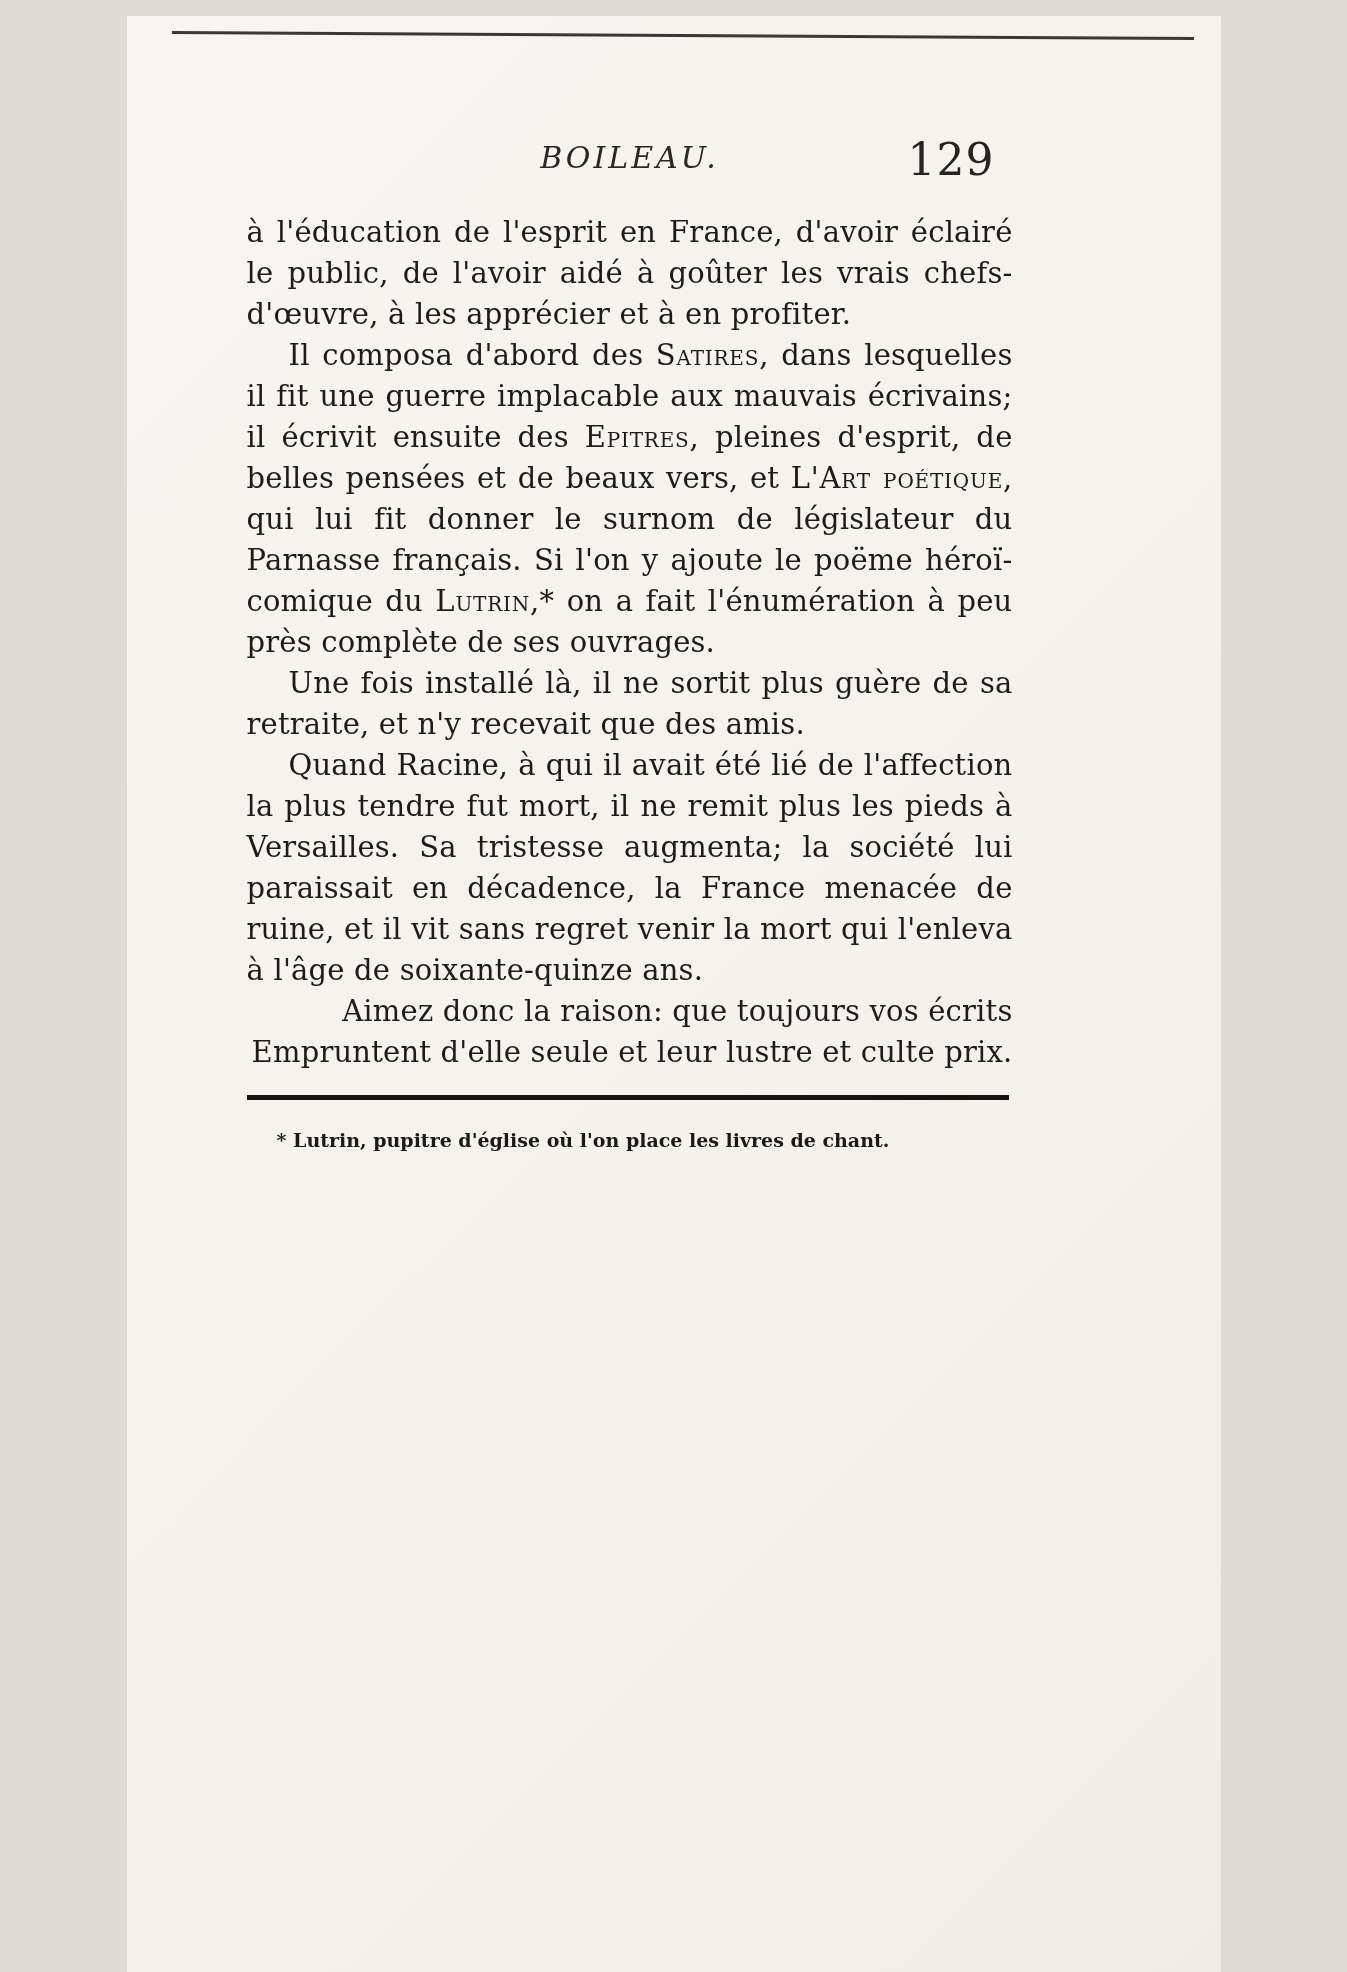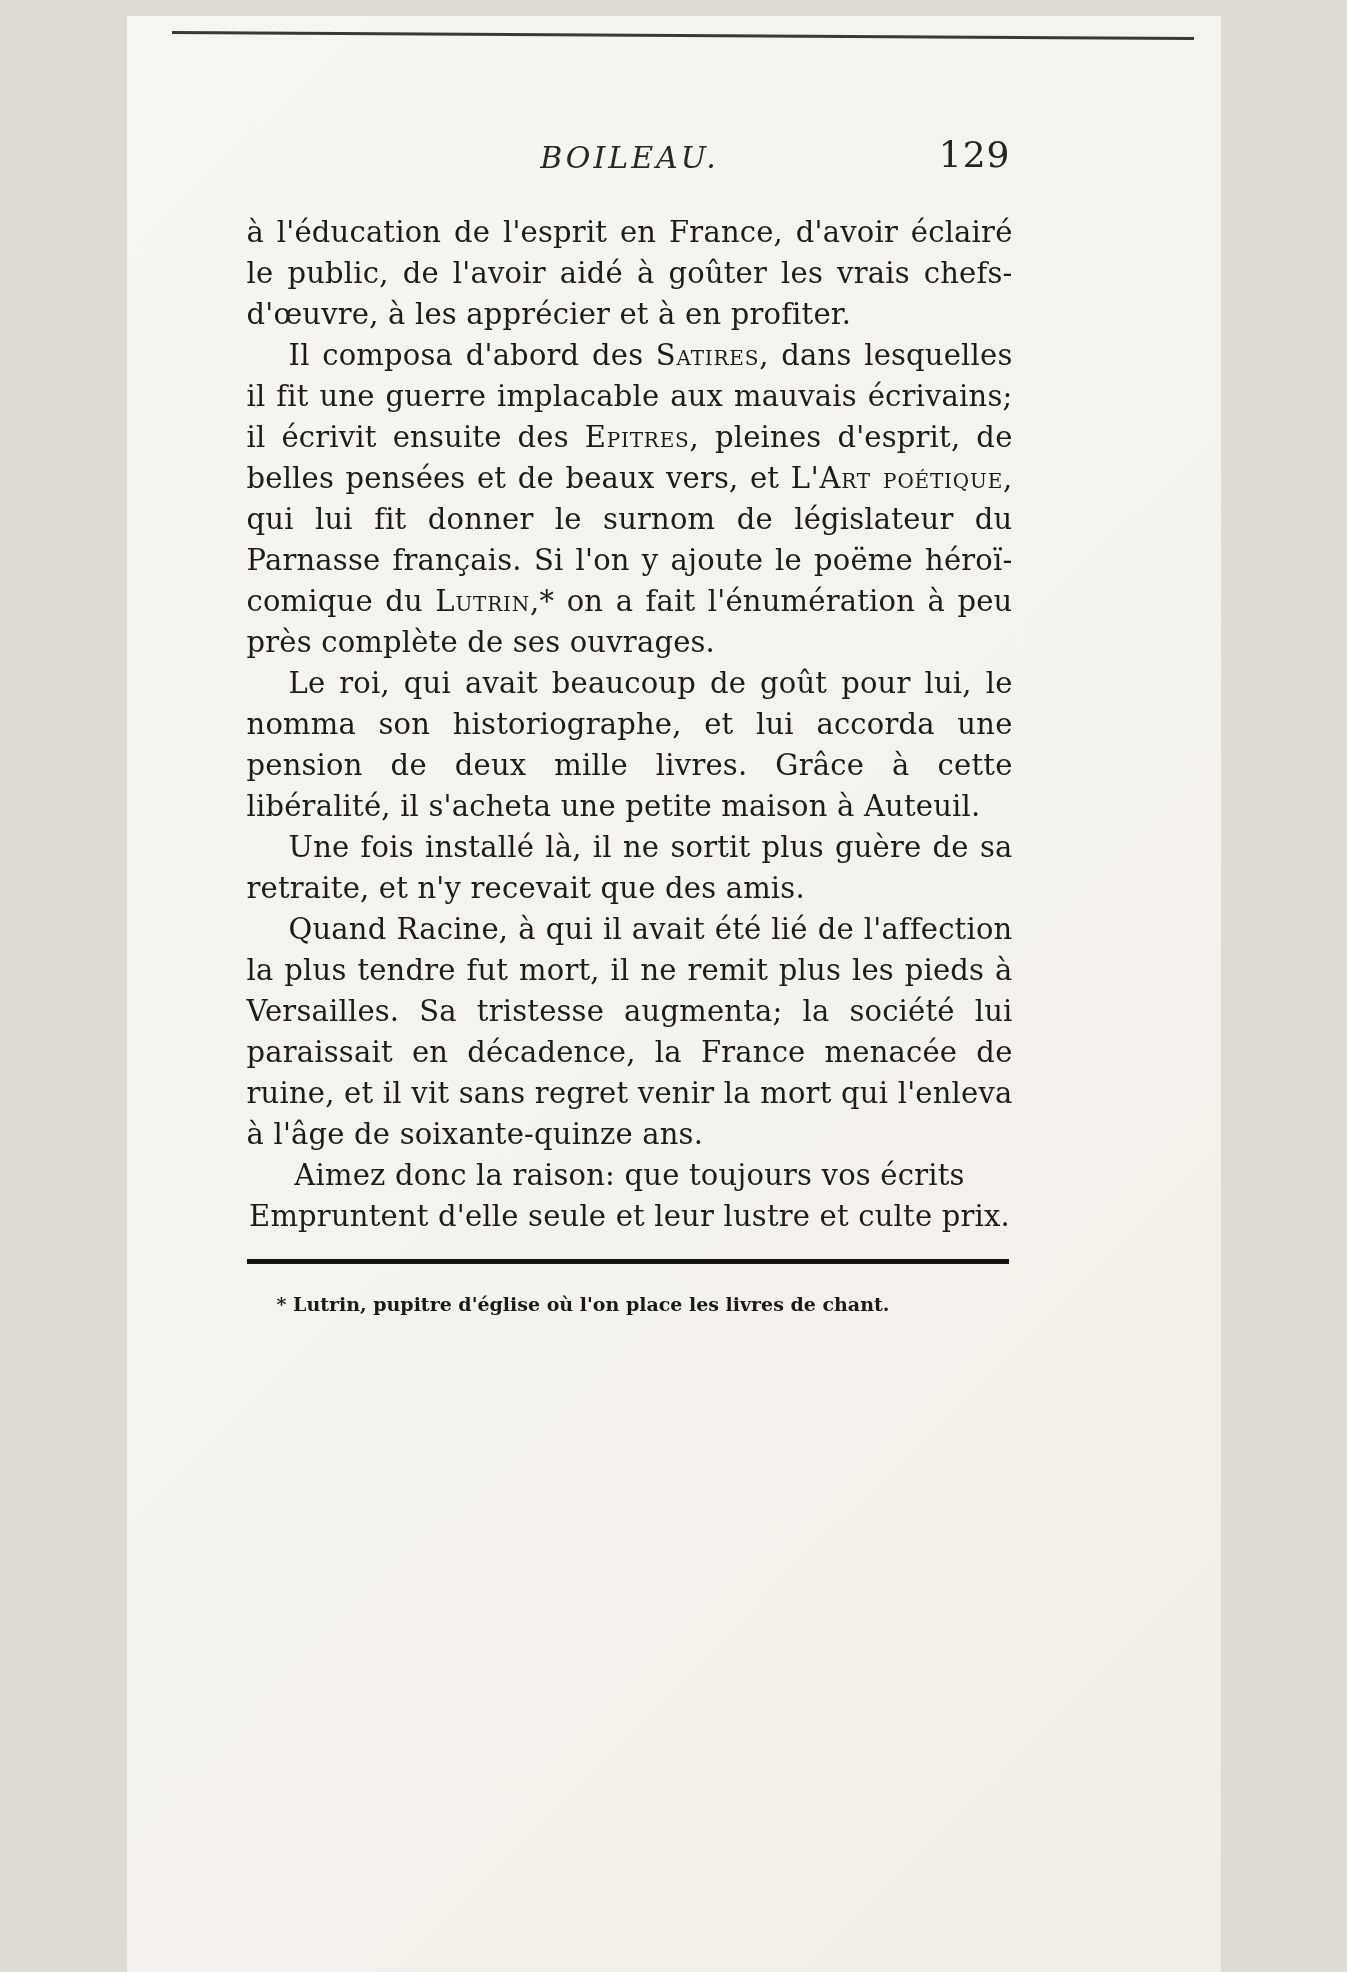--- a/index.html
+++ b/index.html
@@ -42,40 +42,40 @@
     left: 50%;
     transform: translateX(-50%);
     top: 6px;
     font-style: italic;
     font-size: 30px;
     letter-spacing: 3px;
     color: #2a2824;
   }
   .page-number {
     position: absolute;
-    right: 2px;
+    right: 18px;
     top: 0;
-    font-size: 36px;
+    font-size: 44px;
     letter-spacing: 1px;
     color: #262420;
   }
   .body-text {
     font-size: 29px;
     line-height: 41px;
     text-align: justify;
     letter-spacing: 0.2px;
   }
   .para {
     margin: 0;
   }
   .para.indent {
     text-indent: 42px;
   }
   .para.verse {
-    text-align: center;
+    text-align: right;
     text-indent: 0;
   }
   .smallcaps {
     font-variant: small-caps;
     letter-spacing: 0.8px;
   }
   .footnote-rule {
     margin: 22px 0 0 0;
     width: 762px;
     border-top: 5px solid #14130f;
@@ -99,21 +99,20 @@
   <div class="content">
 
     <div class="running-head">
       <span class="head-title">BOILEAU.</span>
       <span class="page-number">129</span>
     </div>
 
     <div class="body-text">
         <p class="para"><span>à l'éducation de l'esprit en France, d'avoir éclairé le public, de l'avoir aidé à goûter les vrais chefs-d'œuvre, à les apprécier et à en profiter.</span></p>
         <p class="para indent"><span>Il composa d'abord des </span><span class="smallcaps">Satires</span><span>, dans lesquelles il fit une guerre implacable aux mauvais écrivains; il écrivit ensuite des </span><span class="smallcaps">Epitres</span><span>, pleines d'esprit, de belles pensées et de beaux vers, et </span><span class="smallcaps">L'Art poétique</span><span>, qui lui fit donner le surnom de législateur du Parnasse français.  Si l'on y ajoute le poëme héroï-comique du </span><span class="smallcaps">Lutrin</span><span>,* on a fait l'énumération à peu près complète de ses ouvrages.</span></p>
-        <p class="para indent"><span>Le roi, qui avait beaucoup de goût pour lui, le nomma son historiographe, et lui accorda une pension de deux mille livres.  Grâce à cette libéralité, il s'acheta une petite maison à Auteuil.</span></p>
         <p class="para indent"><span>Une fois installé là, il ne sortit plus guère de sa retraite, et n'y recevait que des amis.</span></p>
         <p class="para indent"><span>Quand Racine, à qui il avait été lié de l'affection la plus tendre fut mort, il ne remit plus les pieds à Versailles.  Sa tristesse augmenta; la société lui paraissait en décadence, la France menacée de ruine, et il vit sans regret venir la mort qui l'enleva à l'âge de soixante-quinze ans.</span></p>
         <p class="para verse"><span>Aimez donc la raison: que toujours vos écrits</span></p>
         <p class="para verse"><span>Empruntent d'elle seule et leur lustre et culte prix.</span></p>
       </div>
 
     <div class="footnote-rule"></div>
 
     <p class="footnote">* Lutrin, pupitre d'église où l'on place les livres de chant.</p>
 

